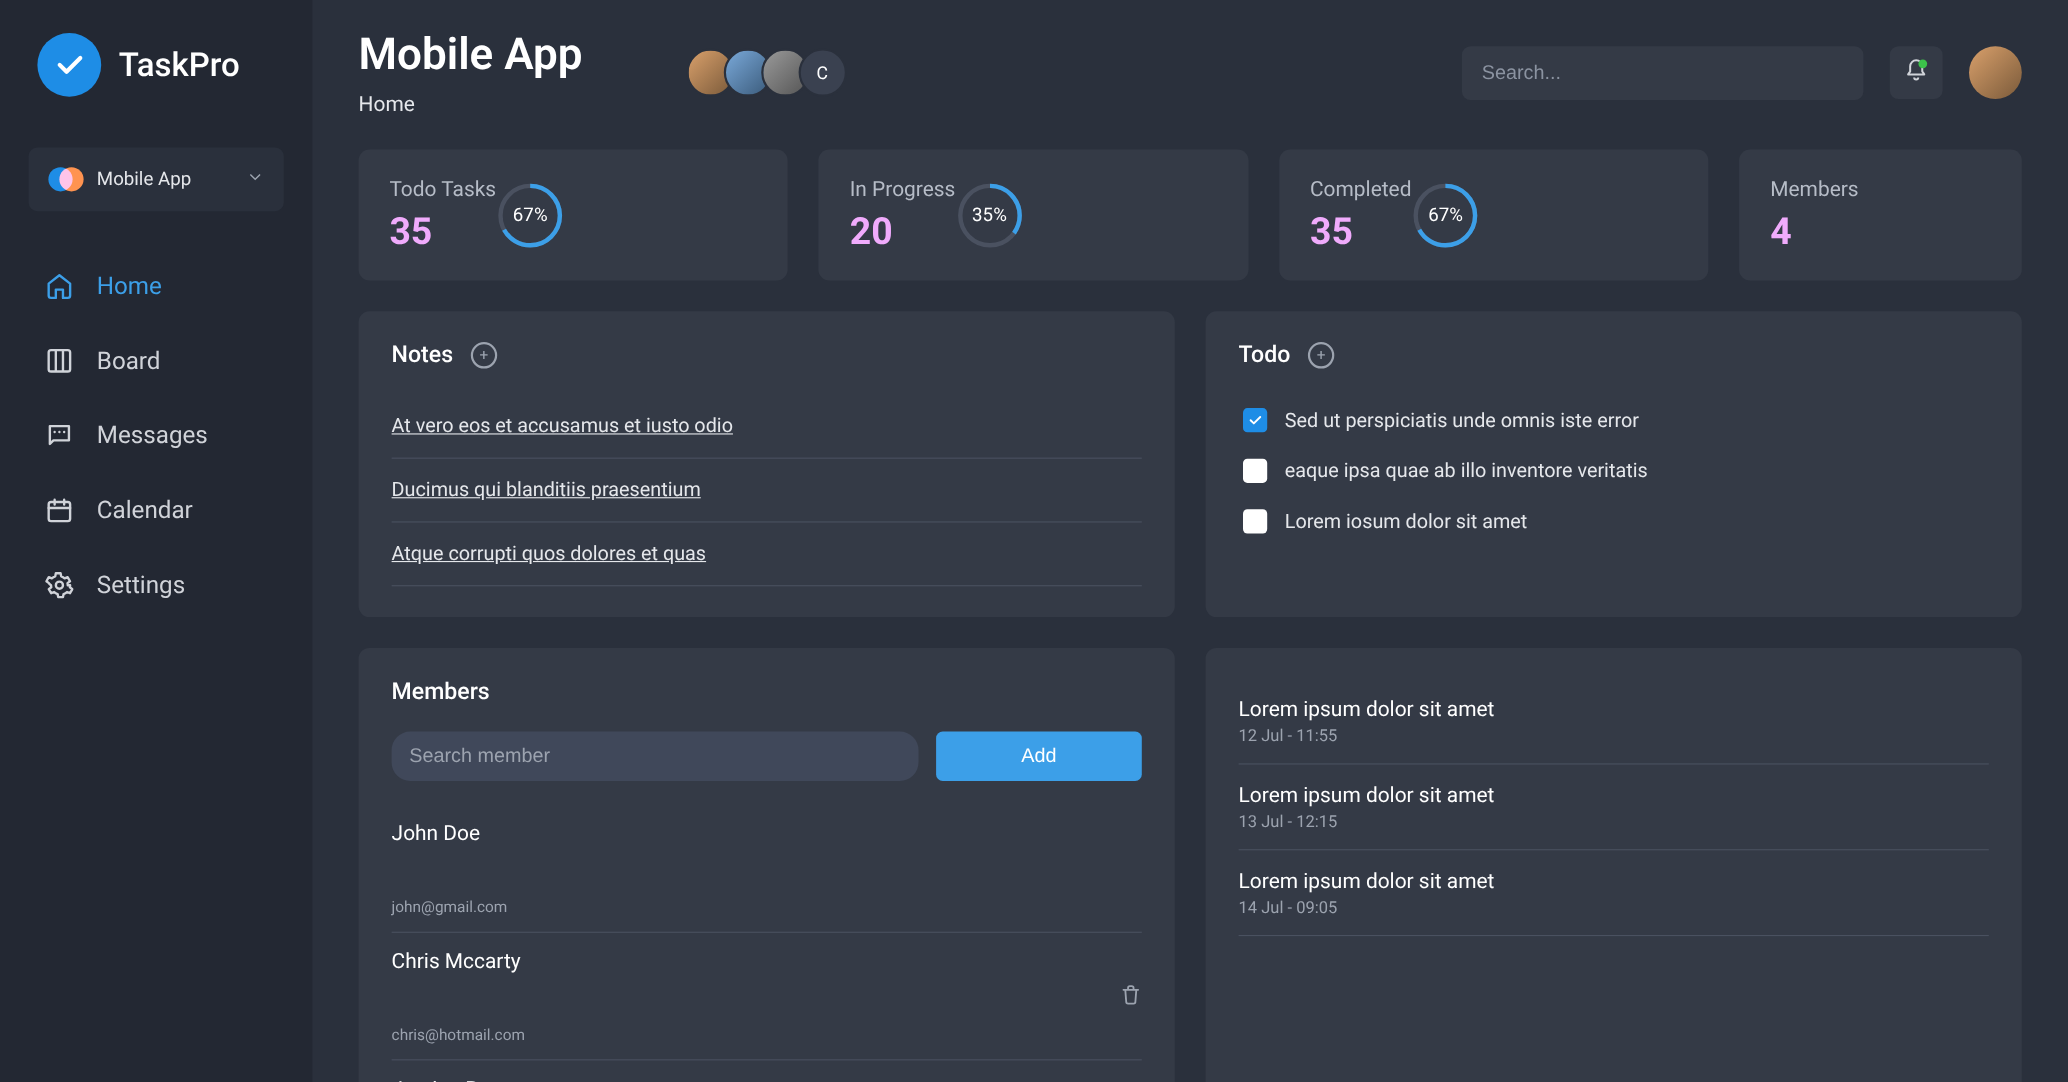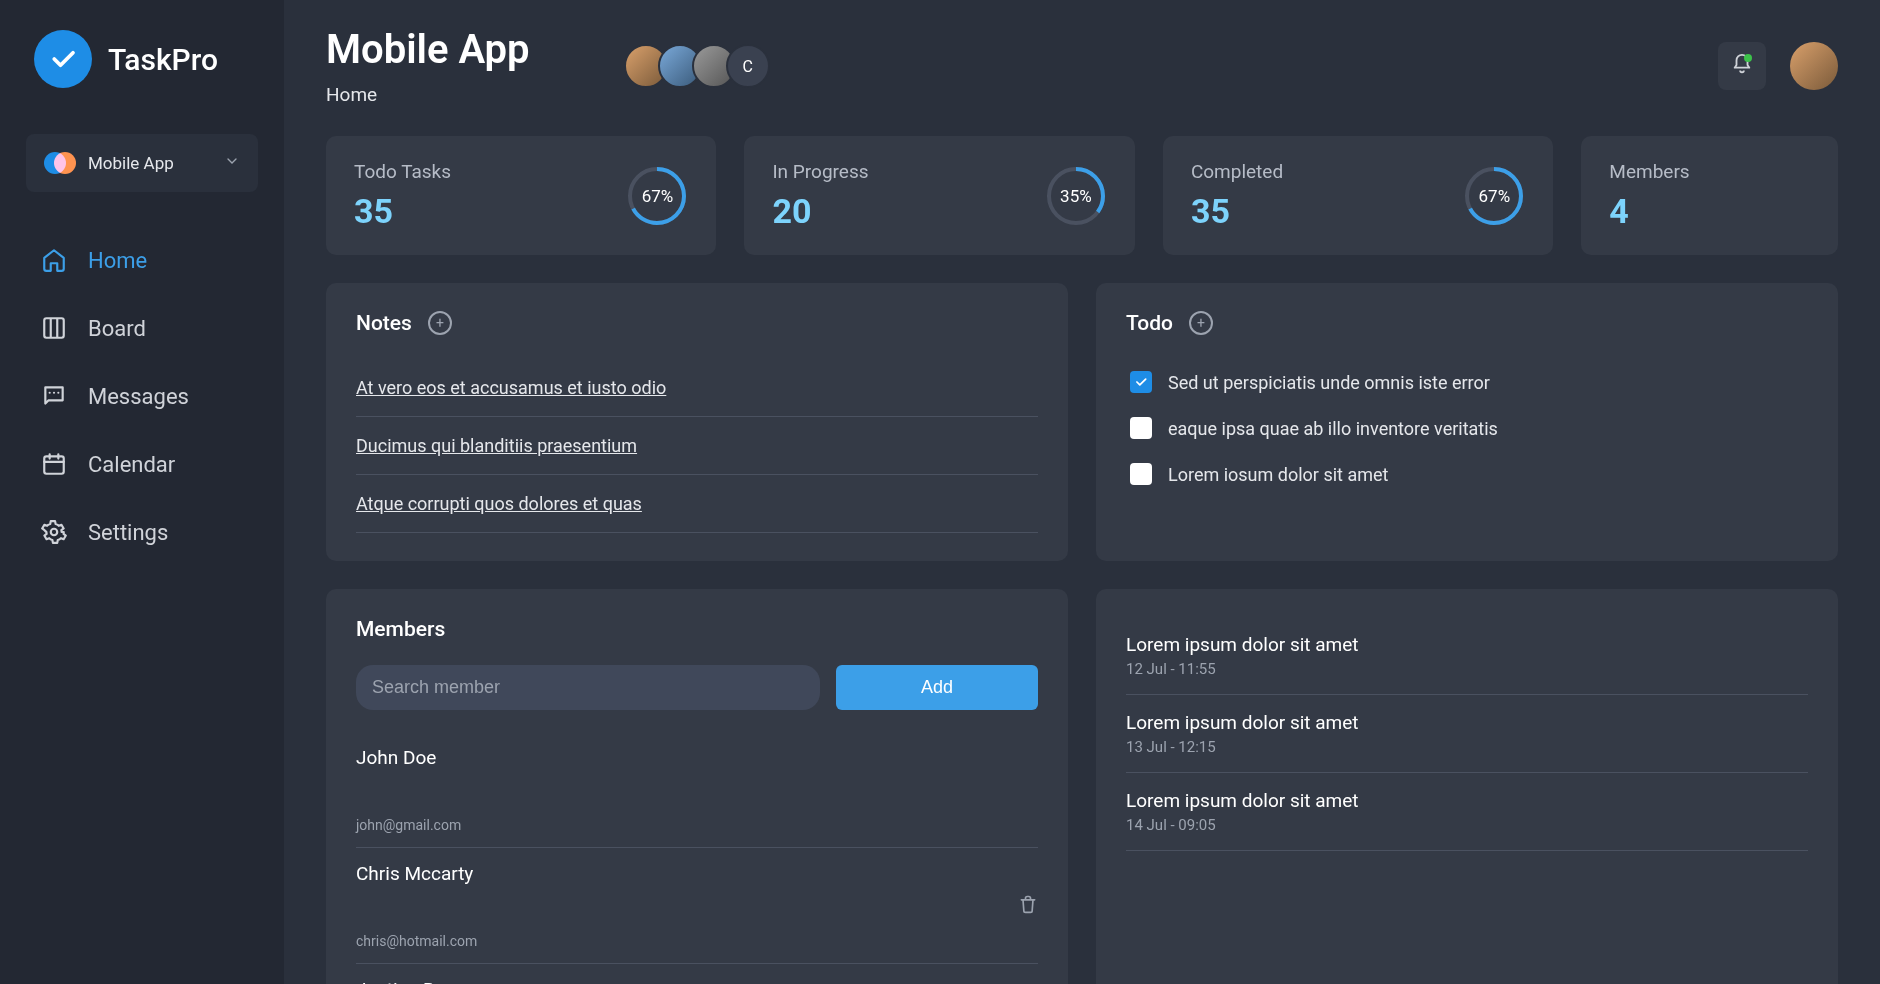--- a/index.html
+++ b/index.html
@@ -77,25 +77,25 @@
 .notif-btn {
   width: 48px; height: 48px; background: #343a46; border-radius: 8px;
   display: flex; align-items: center; justify-content: center; position: relative;
 }
 .notif-dot { position: absolute; top: 12px; right: 14px; width: 8px; height: 8px; background: #3cc24a; border-radius: 50%; }
 .user-av { width: 48px; height: 48px; border-radius: 50%; background: linear-gradient(135deg,#d9a06b,#7a5a3a); }
 
 .stats { display: flex; gap: 28px; margin-bottom: 28px; }
 .stat-card {
   flex: 1; background: #343a46; border-radius: 10px; padding: 24px 28px;
-  display: flex; align-items: center; justify-content: space-between;
+  display: flex; align-items: center; 
 }
 .stat-card.narrow { flex: 0.6; }
 .stat-label { font-size: 19px; color: #b6bcc7; margin-bottom: 8px; }
-.stat-value { font-size: 34px; font-weight: 700; color: #7dd3fc; }
+.stat-value { font-size: 34px; font-weight: 700; color: #f0abfc; }
 .ring { width: 62px; height: 62px; position: relative; }
 .ring svg { transform: rotate(-90deg); }
 .ring-text { position: absolute; inset: 0; display: flex; align-items: center; justify-content: center; font-size: 17px; color: #ffffff; }
 
 .grid2 { display: grid; grid-template-columns: 1fr 1fr; gap: 28px; }
 .panel { background: #343a46; border-radius: 10px; padding: 28px 30px; }
 .panel-head { display: flex; align-items: center; gap: 16px; margin-bottom: 24px; }
 .panel-title { font-size: 21px; font-weight: 500; color: #fff; }
 .plus-btn {
   width: 24px; height: 24px; border-radius: 50%; border: 2px solid #9ca3af;
@@ -110,21 +110,21 @@
 .chk.checked { background: #1e8de6; }
 .chk.checked svg { stroke: #fff; }
 
 .members-panel .search-row { display: flex; gap: 16px; margin-bottom: 22px; }
 .member-search {
   flex: 1; background: #40485a; border: none; border-radius: 17px; padding: 12px 16px;
   font-size: 18px; color: #e5e7eb;
 }
 .member-search::placeholder { color: #9ca3af; }
 .add-btn {
-  width: 202px; background: #3c9fe8; color: #fff; border: none; border-radius: 6px;
+  width: 187px; background: #3c9fe8; color: #fff; border: none; border-radius: 6px;
   font-size: 18px; cursor: pointer;
 }
 .member-row { display: flex; align-items: center; justify-content: space-between; padding: 14px 0; border-bottom: 1px solid #4a5160; }
 .member-row:last-child { border-bottom: none; }
 .member-name { font-size: 19px; color: #fff; margin-bottom: 2px; }
 .member-email { font-size: 14px; color: #9ca3af; margin-top: 48px; }
 .trash { color: #9ca3af; cursor: pointer; }
 
 .activity-row { padding: 16px 0; border-bottom: 1px solid #4a5160; }
 .activity-text { font-size: 19px; color: #fff; margin-bottom: 4px; }
@@ -212,20 +212,21 @@
         <h1 class="page-title">Mobile App</h1>
         <div class="breadcrumb">Home</div>
       </div>
       <div class="avatars">
         <div class="avatar av-1"></div>
         <div class="avatar av-2"></div>
         <div class="avatar av-3"></div>
         <div class="avatar av-letter">C</div>
       </div>
       <div class="spacer"></div>
+      <input class="search-top" placeholder="Search..." style="">
       <div class="notif-btn">
         <span>
           <svg width="22" height="22" viewBox="0 0 24 24" fill="none">
               <path d="M6 8a6 6 0 1112 0v5l2 3H4l2-3V8zM10 19a2 2 0 004 0" stroke="#d0d3d9" stroke-width="2" stroke-linejoin="round"></path>
             </svg>
         </span>
         <span class="notif-dot"></span>
       </div>
       <div class="user-av"></div>
     </div>

